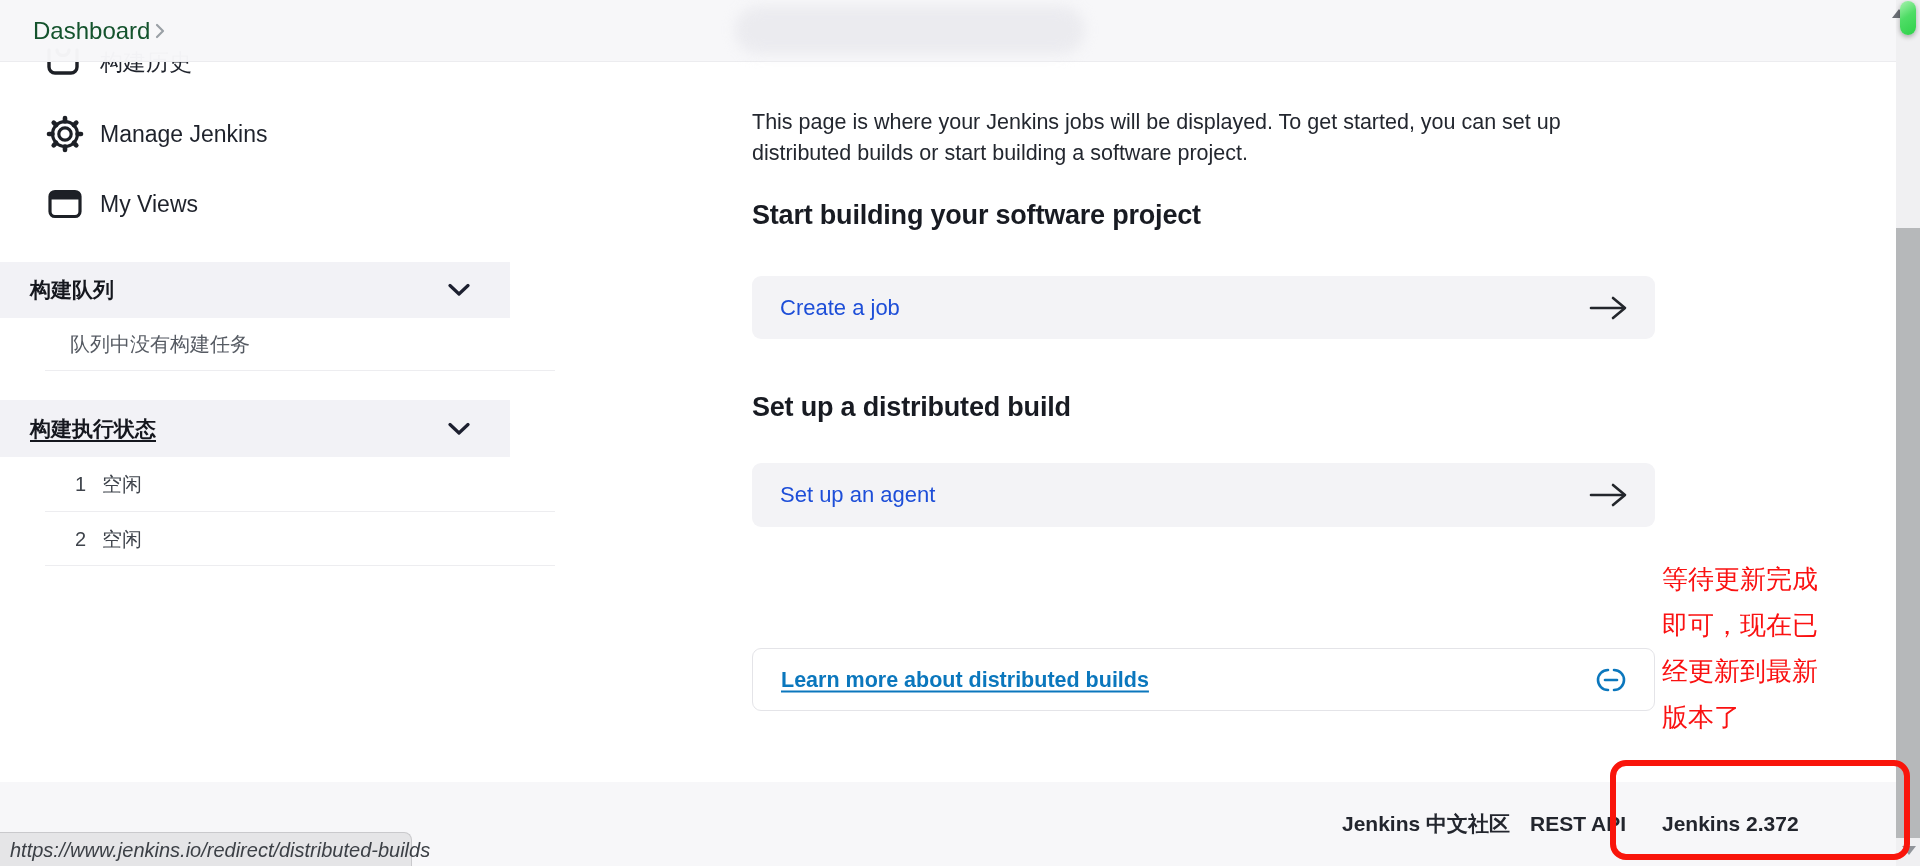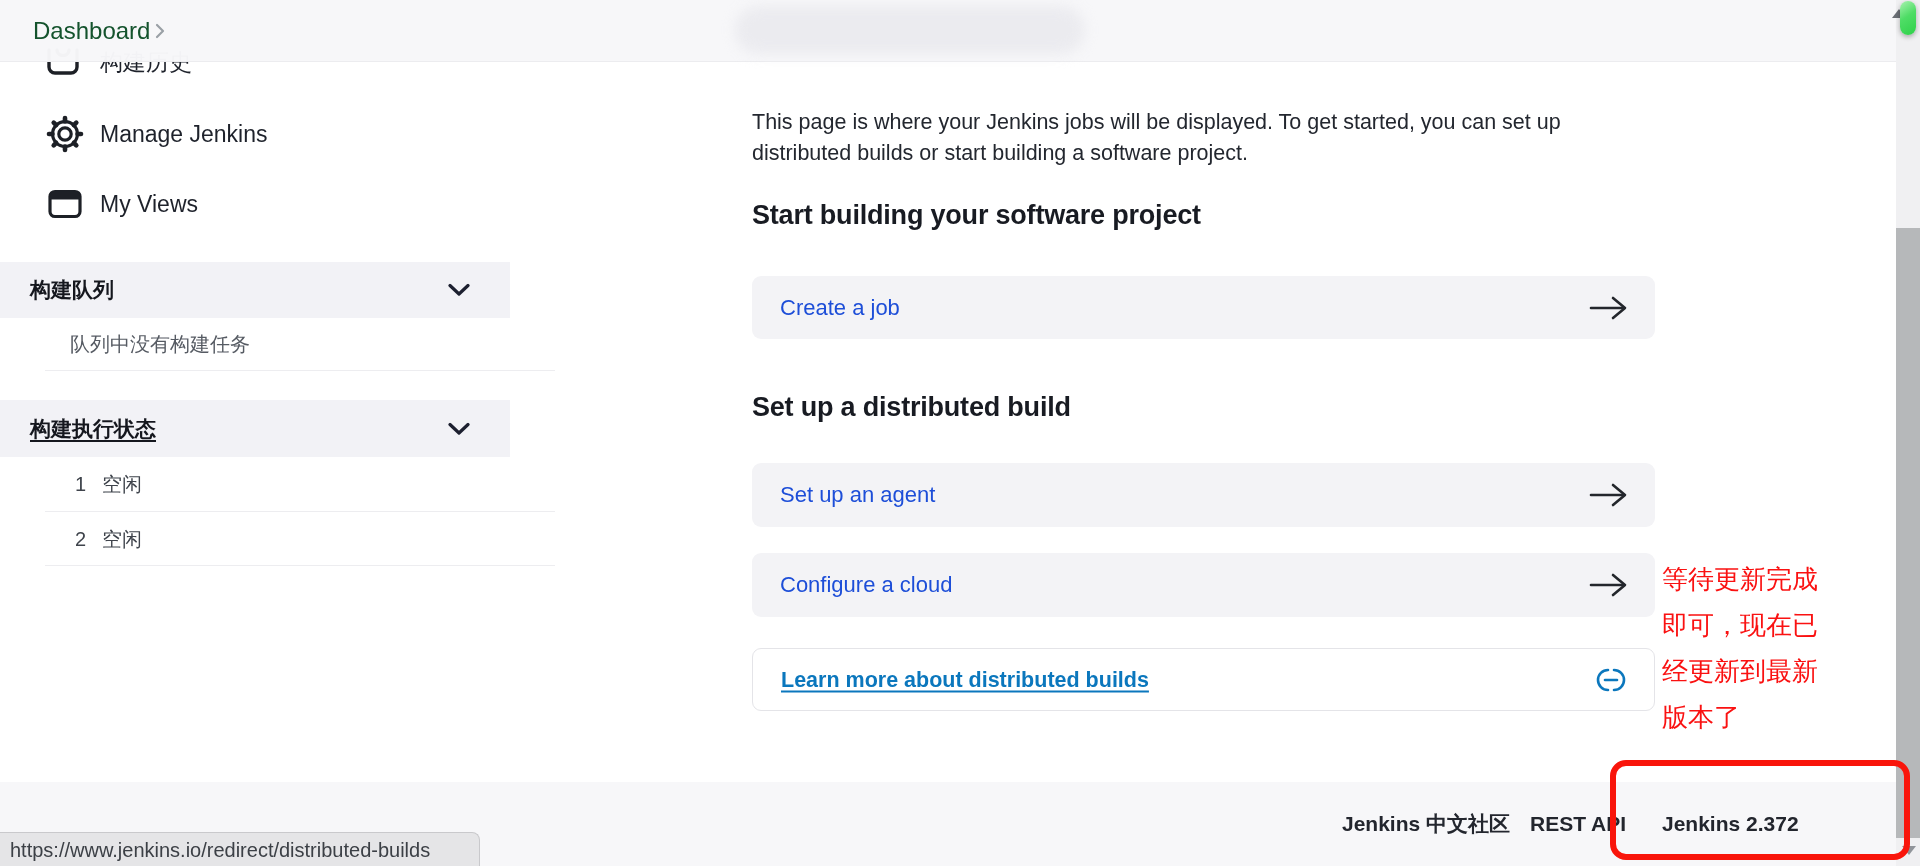--- a/index.html
+++ b/index.html
@@ -55,23 +55,23 @@
   .red-box { position:absolute; left:1610px; top:760px; width:300px; height:100px;
              border:6px solid #f9150b; border-radius:16px; z-index:60; }
 
   
   .footer-band { position:absolute; left:0; top:782px; width:1920px; height:84px;
                  background:#f7f7f9; z-index:5; }
   .footer-link { position:absolute; top:782px; height:84px; line-height:84px; z-index:6;
                  font-size:21px; font-weight:bold; color:#23262e; cursor:pointer; white-space:nowrap; }
 
   
-  .status-tip { position:absolute; left:0; top:832px; width:480px; height:34px;
+  .status-tip { position:absolute; left:0; top:832px; width:412px; height:34px;
                 background:#e5e5e7; border-top:1px solid #c9c9cc; border-right:1px solid #c9c9cc;
-                border-top-right-radius:8px; z-index:55; }
+                border-top-right-radius:8px; z-index:55;font-style:italic; }
   .status-tip span { position:absolute; left:10px; top:50%; transform:translateY(-50%);
                      font-size:20px; color:#3c4046; white-space:nowrap; }
 
   
   .sb-track { position:absolute; left:1896px; top:0; width:24px; height:866px;
               background:#f0f0f2; z-index:50; cursor:pointer; }
   .sb-thumb { position:absolute; left:1896px; top:228px; width:24px; height:610px;
               background:#b6b8ba; z-index:51; cursor:grab; }
   .sb-up-arrow { position:absolute; left:1892px; top:9px; width:0; height:0; z-index:51;
                  border-left:7px solid transparent; border-right:7px solid transparent;
@@ -178,29 +178,20 @@
   <div class="big-btn" style="top:463px; height:64px;">
     <span class="blabel">Set up an agent</span>
     <span class="arrow">
       <svg width="42" height="28" viewBox="0 0 42 28" fill="none" stroke="#23262c" stroke-width="2.6" stroke-linecap="round" stroke-linejoin="round">
         <path d="M4 14 H37"></path>
           <path d="M26 4 L38 14 L26 24"></path>
       </svg>
     </span>
   </div>
 
-  <div class="big-btn" style="top:553px; height:64px;">
-    <span class="blabel">Configure a cloud</span>
-    <span class="arrow">
-      <svg width="42" height="28" viewBox="0 0 42 28" fill="none" stroke="#23262c" stroke-width="2.6" stroke-linecap="round" stroke-linejoin="round">
-        <path d="M4 14 H37"></path>
-          <path d="M26 4 L38 14 L26 24"></path>
-      </svg>
-    </span>
-  </div>
 
   <div class="link-card">
     <span class="llabel">Learn more about distributed builds</span>
     <span class="chain">
       <svg width="34" height="26" viewBox="0 0 34 26" fill="none" stroke="#0b77bd" stroke-width="2.6" stroke-linecap="round">
         <path d="M14 3 a10 10 0 1 0 0 20"></path>
         <path d="M20 23 a10 10 0 1 0 0-20"></path>
         <line x1="11" y1="13" x2="23" y2="13"></line>
       </svg>
     </span>

